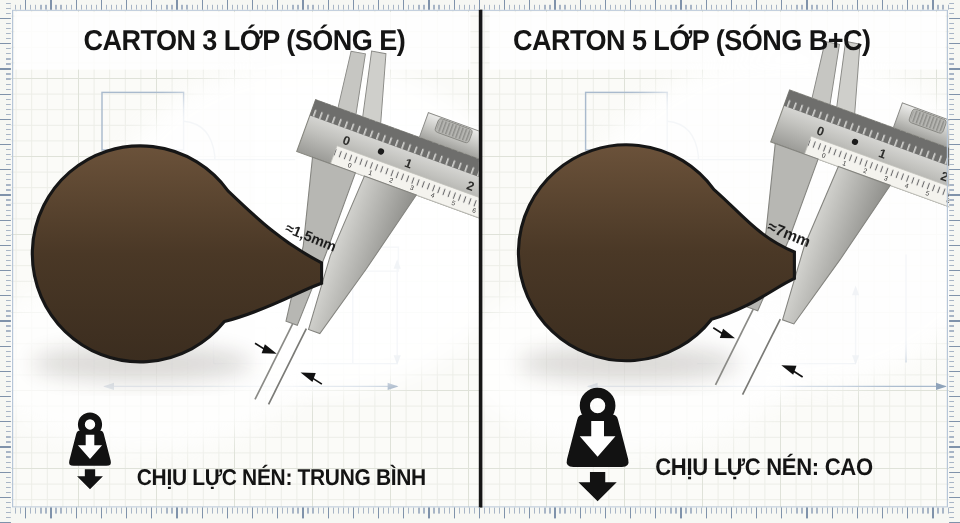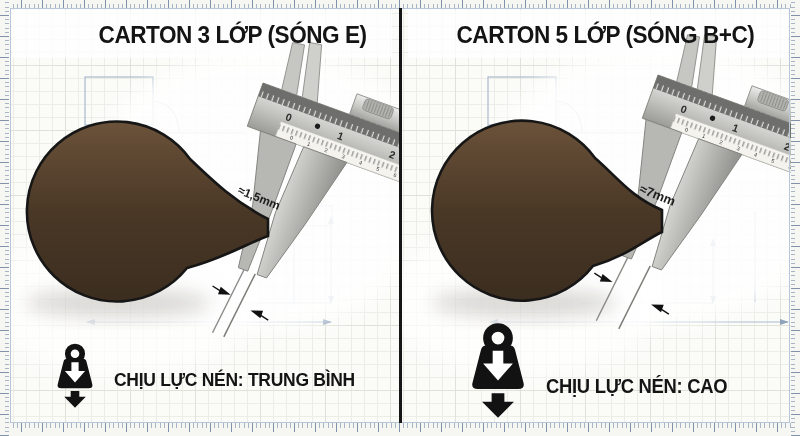--- a/index.html
+++ b/index.html
@@ -47,32 +47,32 @@
     background-position:right top,right top;background-repeat:no-repeat;}
   .ruler-right{left:791px;top:0;width:9px;height:436px;
     background-image:
       repeating-linear-gradient(0deg,#7f92aa 0 1px,transparent 1px 21px),
       repeating-linear-gradient(0deg,#a8b5c6 0 1px,transparent 1px 4.2px);
     background-size:9px 100%,4px 100%;
     background-position:left top,left top;background-repeat:no-repeat;}
 
   .title{
     position:absolute;top:21px;text-align:center;font-weight:bold;font-size:24px;
-    letter-spacing:-0.5px;white-space:nowrap;margin-left:29px;
+    letter-spacing:-0.5px;white-space:nowrap;
   }
   .title span{display:inline-block;transform:scaleX(.94);}
   .title-left{left:10px;width:388px;}
   .title-right{left:380px;width:392px;}
 
   .caption{
-    position:absolute;font-weight:bold;white-space:nowrap;letter-spacing:-0.3px;
+    position:absolute;font-weight:bold;white-space:nowrap;letter-spacing:-0.3px;margin-top:19px;
   }
   .caption span{display:inline-block;transform:scaleX(.92);transform-origin:left center;}
   .caption-left{left:114px;top:369px;font-size:19px;}
-  .caption-right{left:546px;top:375px;font-size:20px;}
+  .caption-right{left:546px;top:360px;font-size:20px;}
 
   .measure-label{
     position:absolute;font-weight:bold;white-space:nowrap;
     transform-origin:left top;color:#1d1d1d;
   }
   .measure-left{left:241px;top:183px;font-size:12px;transform:rotate(22deg);}
   .measure-right{left:643px;top:181px;font-size:13px;transform:rotate(22deg);}
 
   .weight-wrap{position:absolute;}
   .weight-left{left:52px;top:341px;width:46px;height:70px;}

